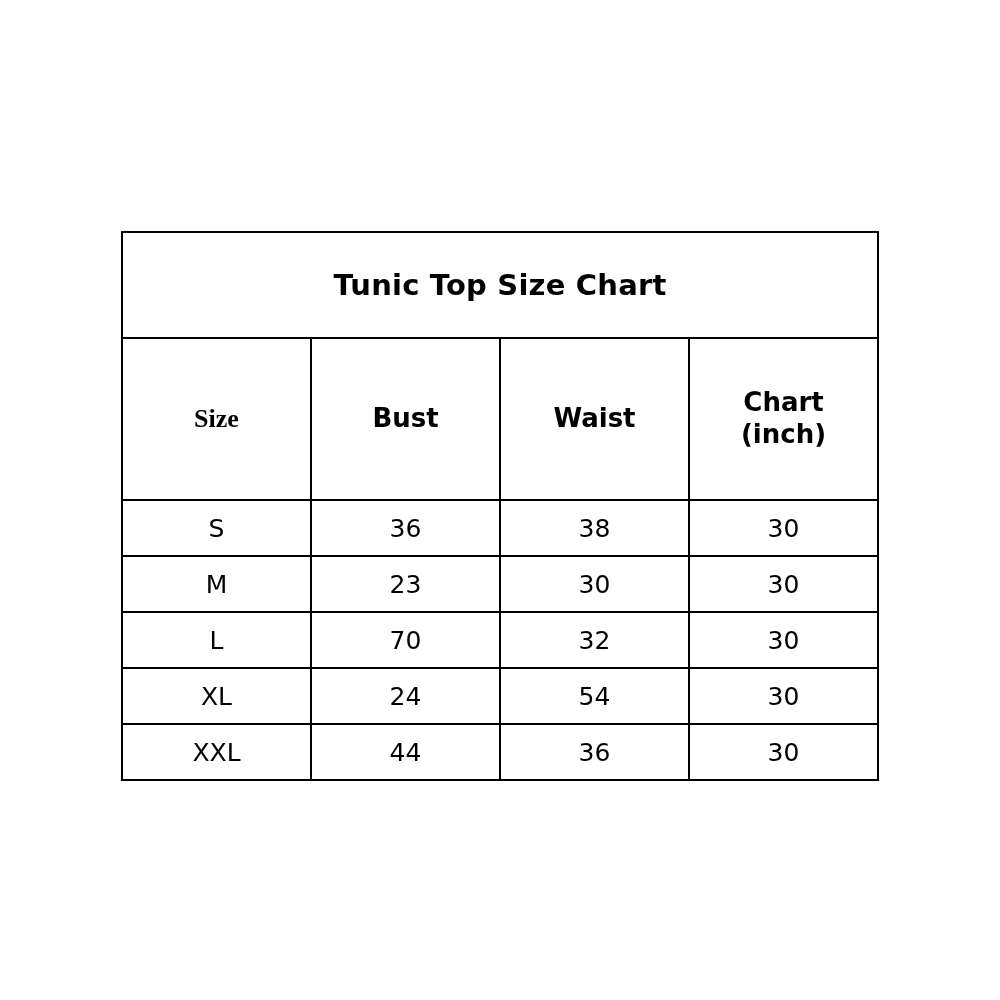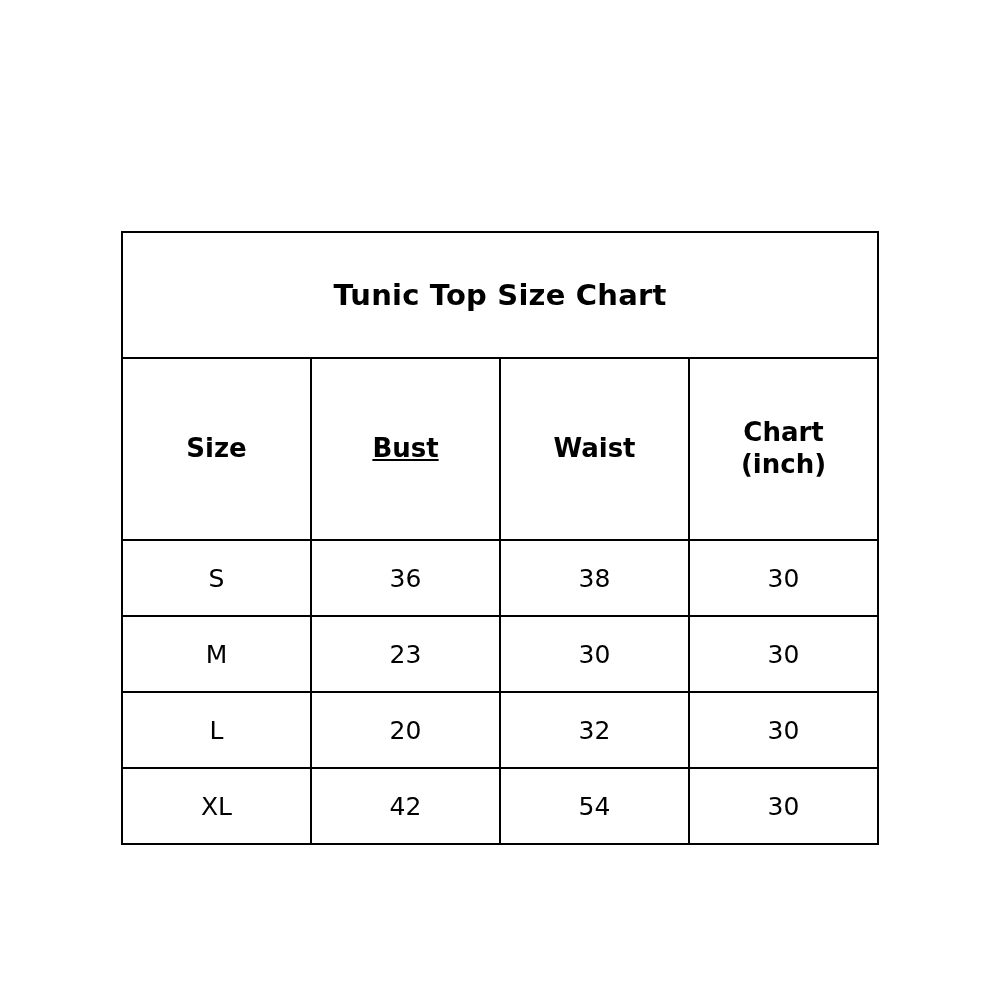--- a/index.html
+++ b/index.html
@@ -25,41 +25,41 @@
   table.size-chart {
     width: 100%;
     height: 100%;
     border-collapse: collapse;
     table-layout: fixed;
   }
   table.size-chart td {
     border: 2px solid #000000;
     text-align: center;
     vertical-align: middle;
-    padding: 10px;
+    padding: 0;
   }
   td.chart-title {
     height: 104px;
     font-size: 29px;
     font-weight: bold;
     letter-spacing: 0.2px;
   }
   tr.header-row td {
     height: 160px;
     font-size: 26px;
     font-weight: bold;
     line-height: 1.22;
   }
   tr.data-row td {
     height: 54px;
     font-size: 25px;
     font-weight: normal;
   }
-  .col-size  { width: 200px; }
-  .col-bust  { width: 173px; text-decoration: underline; }
+  .col-size  { width: 200px; font-family: Liberation Serif, serif; }
+  .col-bust  { width: 173px; }
   .col-waist { width: 221px; }
   .col-len   { width: 164px; }
   .stack-line { display: block; }
 </style>
 </head>
 <body>
 
 <div id="size-chart-wrapper">
   <table class="size-chart">
     <tbody>
@@ -89,25 +89,31 @@
         <td>30</td>
       </tr>
       <tr class="data-row">
         <td>M</td>
         <td>23</td>
         <td>30</td>
         <td>30</td>
       </tr>
       <tr class="data-row">
         <td>L</td>
-        <td>20</td>
+        <td>70</td>
         <td>32</td>
         <td>30</td>
       </tr>
       <tr class="data-row">
         <td>XL</td>
-        <td>42</td>
+        <td>24</td>
         <td>54</td>
+        <td>30</td>
+      </tr>
+      <tr class="data-row">
+        <td>XXL</td>
+        <td>44</td>
+        <td>36</td>
         <td>30</td>
       </tr>
     </tbody>
   </table>
 </div>
 
 </body></html>

